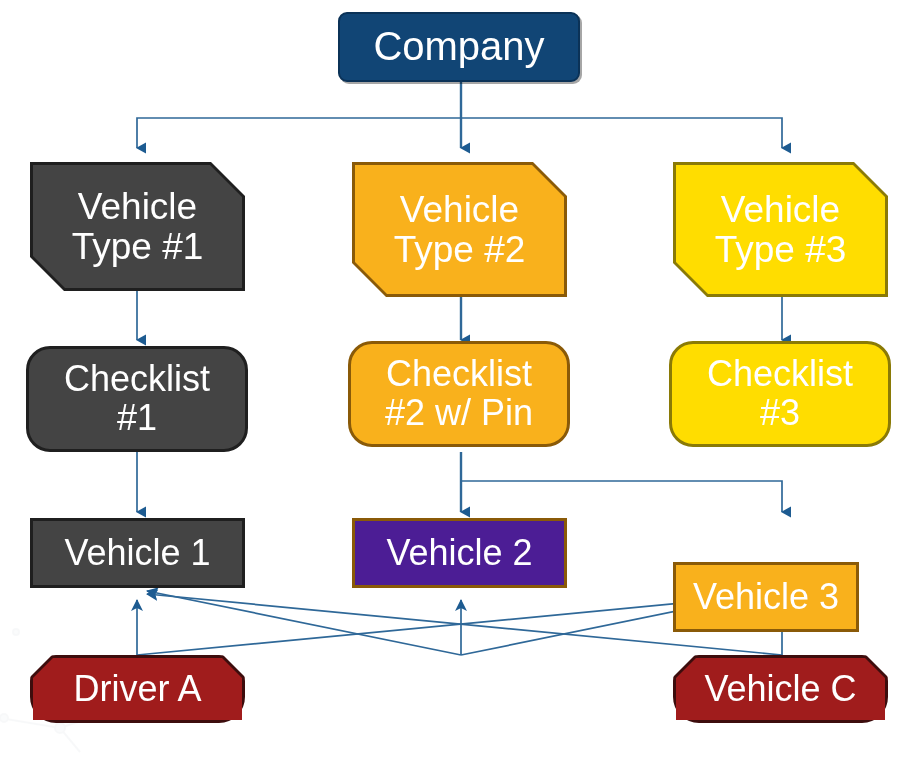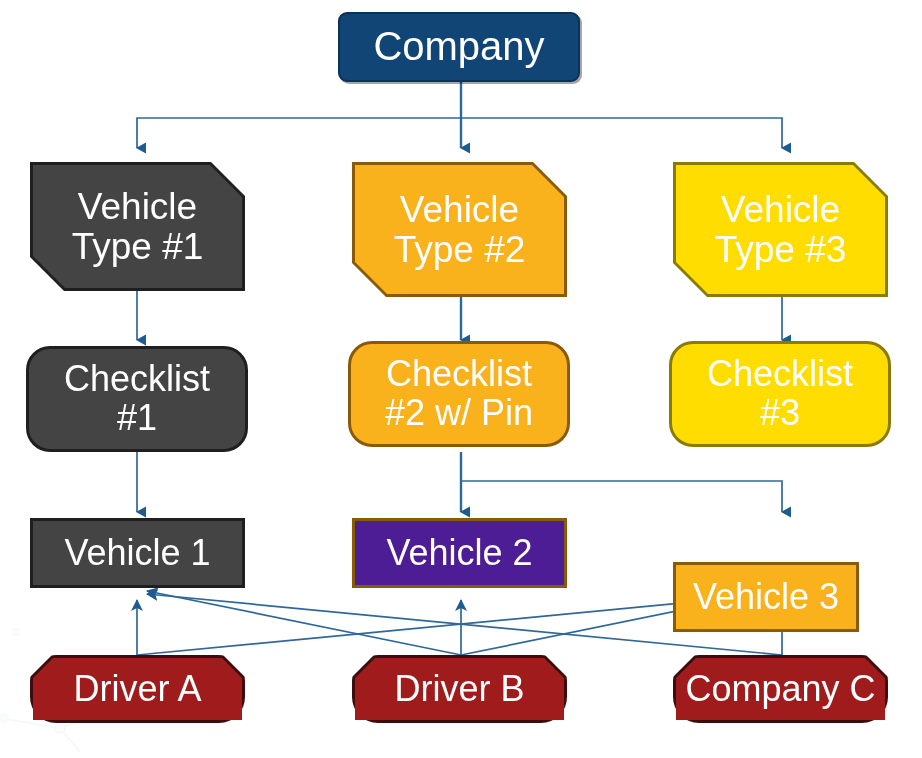--- a/index.html
+++ b/index.html
@@ -197,23 +197,19 @@
 
   <div class="node shape-vehicle" style="left:673px; top:518px; width:186px; height:70px; background:#F9B11C; border-color:#8a5a08;margin-top:44px;">
     <span class="node-label">Vehicle 3</span>
   </div>
 
   <div class="node shape-driver" style="left:30px; top:655px; width:215px; height:68px; background:#3d0d0d;">
     <div class="inner" style="background:#A01C1C;"></div>
     <span class="node-label">Driver A</span>
   </div>
 
-  <div class="node shape-driver" style="left:352px; top:655px; width:215px; height:68px; background:#3d0d0d;">
-    <div class="inner" style="background:#A01C1C;"></div>
-    <span class="node-label">Driver B</span>
-  </div>
 
   <div class="node shape-driver" style="left:673px; top:655px; width:215px; height:68px; background:#3d0d0d;">
     <div class="inner" style="background:#A01C1C;"></div>
-    <span class="node-label">Company C</span>
+    <span class="node-label">Vehicle C</span>
   </div>
 
 </div>
 
 </body></html>

